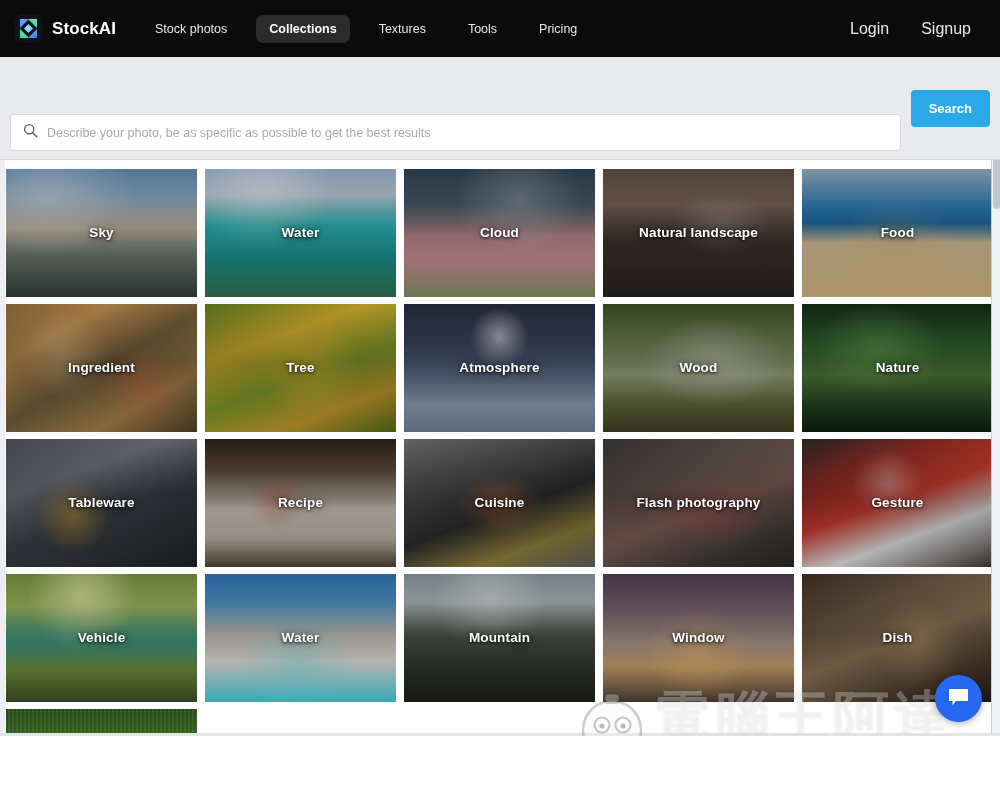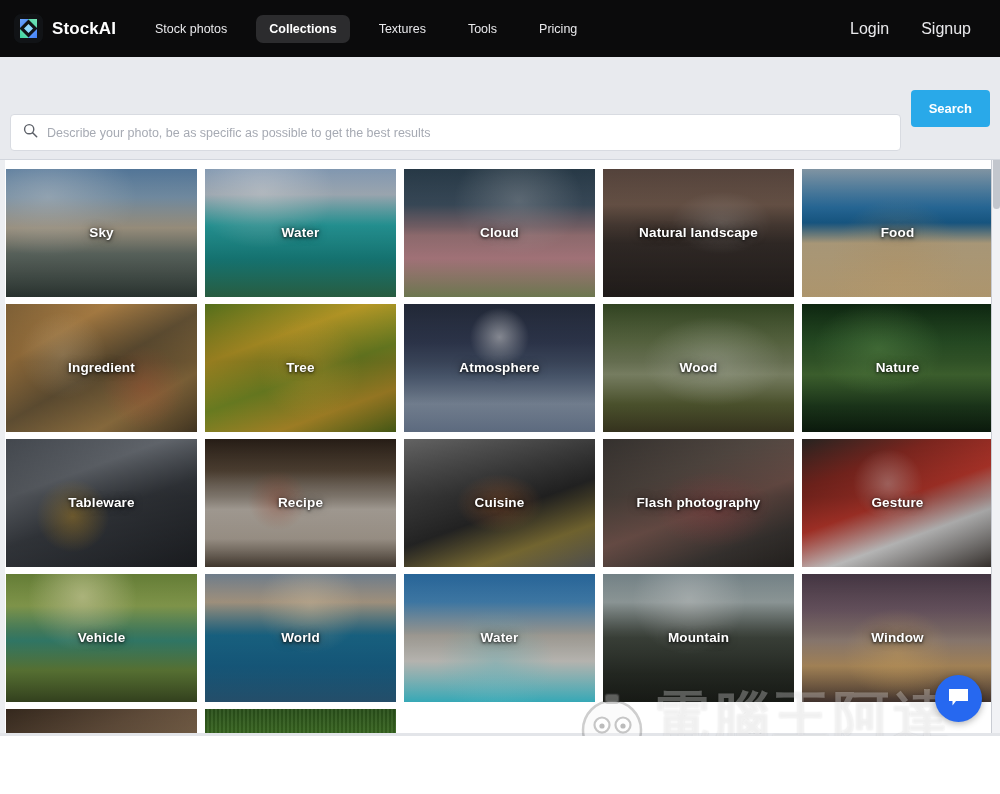--- a/index.html
+++ b/index.html
@@ -437,26 +437,20 @@
           <div class="scrim"></div>
           <div class="tile-label">Gesture</div>
         </div>
         <div class="tile">
           <div class="art" style="background: linear-gradient(rgb(111, 138, 60) 0%, rgb(155, 181, 90) 25%, rgb(63, 155, 132) 52%, rgb(106, 138, 62) 75%, rgb(58, 74, 34) 100%);"></div>
           <div class="art" style="background: radial-gradient(circle at 40% 18%, rgba(255, 250, 200, 0.55) 0%, rgba(255, 255, 255, 0) 35%);"></div>
           <div class="scrim"></div>
           <div class="tile-label">Vehicle</div>
         </div>
         <div class="tile">
-          <div class="art" style="background: linear-gradient(rgb(122, 138, 154) 0%, rgb(192, 174, 150) 22%, rgb(31, 127, 168) 48%, rgb(26, 106, 148) 72%, rgb(42, 90, 122) 100%);"></div>
-          <div class="art" style="background: radial-gradient(at 55% 25%, rgba(255, 230, 190, 0.4) 0%, rgba(255, 255, 255, 0) 35%);"></div>
-          <div class="scrim"></div>
-          <div class="tile-label">World</div>
-        </div>
-        <div class="tile">
           <div class="art" style="background: linear-gradient(rgb(43, 111, 168) 0%, rgb(74, 143, 196) 22%, rgb(207, 202, 192) 48%, rgb(228, 226, 220) 68%, rgb(63, 196, 212) 100%);"></div>
           <div class="art" style="background: radial-gradient(at 48% 70%, rgba(120, 220, 230, 0.4) 0%, rgba(255, 255, 255, 0) 42%);"></div>
           <div class="scrim"></div>
           <div class="tile-label">Water</div>
         </div>
         <div class="tile">
           <div class="art" style="background: linear-gradient(rgb(127, 143, 148) 0%, rgb(168, 180, 180) 22%, rgb(74, 82, 72) 50%, rgb(42, 47, 40) 78%, rgb(26, 29, 24) 100%);"></div>
           <div class="art" style="background: radial-gradient(at 45% 20%, rgba(255, 255, 255, 0.35) 0%, rgba(255, 255, 255, 0) 38%);"></div>
           <div class="scrim"></div>
           <div class="tile-label">Mountain</div>

